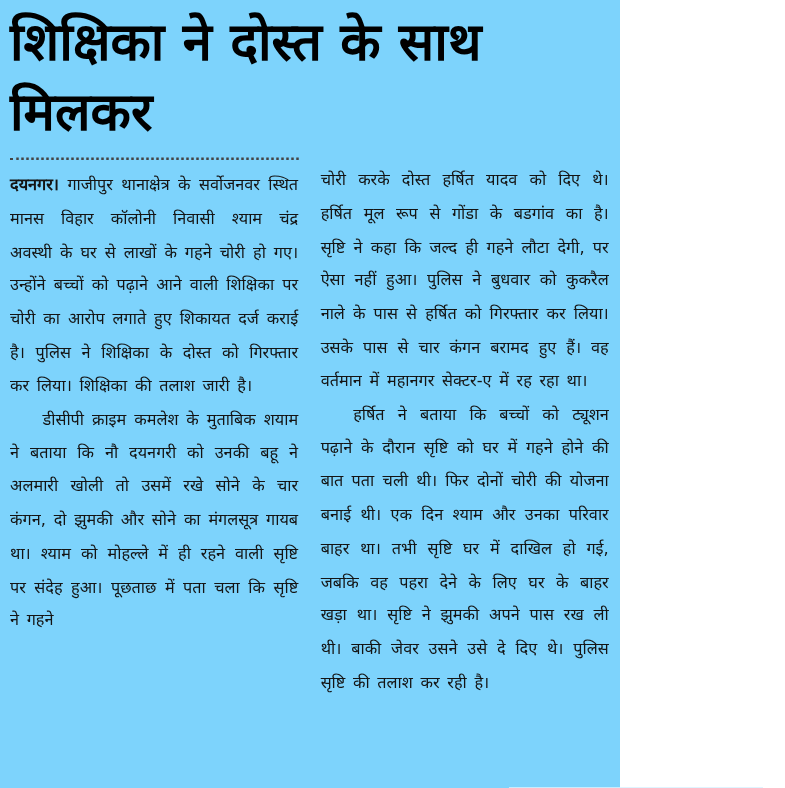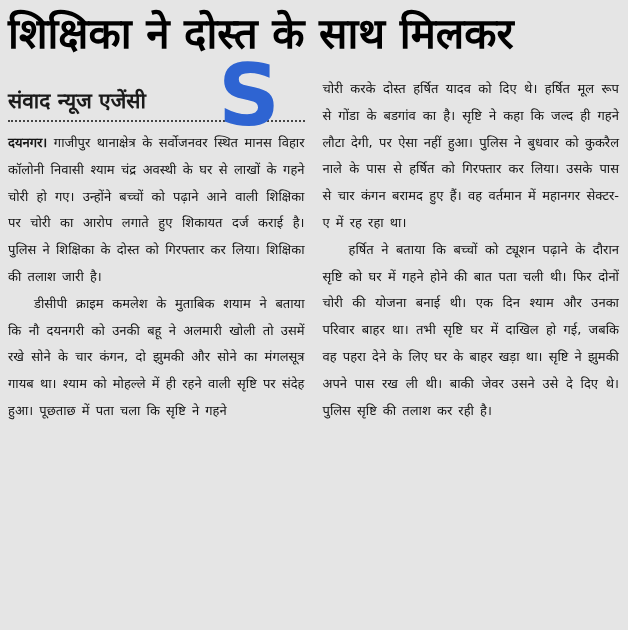--- a/index.html
+++ b/index.html
@@ -9,24 +9,24 @@
   }
   body {
     width: 628px;
     height: 630px;
     overflow: hidden;
     font-family: "DejaVu Sans", "Liberation Sans", sans-serif;
     color: #111111;
   }
   .page {
     box-sizing: border-box;
-    width: 628px;
+    width: 496px;
     height: 630px;
     padding: 6px 9px 4px 8px;
-    background: #e5e5e5;
+    background: #7dd3fc;
   }
   .headline {
     margin: 0;
     font-size: 42px;
     line-height: 56px;
     font-weight: 700;
     color: #000000;
     letter-spacing: 0px;
     font-family: "DejaVu Serif", "Liberation Serif", serif;
   }
@@ -87,24 +87,20 @@
 
 <div class="page">
 
   <h1 class="headline">
     <span>शिक्षिका ने दोस्त के साथ मिलकर</span><br>
   </h1>
 
   <div class="columns">
 
     <div class="col col-left">
-      <div class="byline-row">
-        <span class="byline">संवाद न्यूज एजेंसी</span>
-        <span class="logo-s" id="logo-s" style="color: rgb(46, 100, 210);">S</span>
-      </div>
       <div class="dotted-rule"></div>
       <p class="body"><span class="dateline">दयनगर।</span> <span>गाजीपुर थानाक्षेत्र के सर्वोजनवर स्थित मानस विहार कॉलोनी निवासी श्याम चंद्र अवस्थी के घर से लाखों के गहने चोरी हो गए। उन्होंने बच्चों को पढ़ाने आने वाली शिक्षिका पर चोरी का आरोप लगाते हुए शिकायत दर्ज कराई है। पुलिस ने शिक्षिका के दोस्त को गिरफ्तार कर लिया। शिक्षिका की तलाश जारी है।</span></p>
       <p class="body indent">डीसीपी क्राइम कमलेश के मुताबिक शयाम ने बताया कि नौ दयनगरी को उनकी बहू ने अलमारी खोली तो उसमें रखे सोने के चार कंगन, दो झुमकी और सोने का मंगलसूत्र गायब था। श्याम को मोहल्ले में ही रहने वाली सृष्टि पर संदेह हुआ। पूछताछ में पता चला कि सृष्टि ने गहने</p>
     </div>
 
     <div class="col col-right">
       <p class="body">चोरी करके दोस्त हर्षित यादव को दिए थे। हर्षित मूल रूप से गोंडा के बडगांव का है। सृष्टि ने कहा कि जल्द ही गहने लौटा देगी, पर ऐसा नहीं हुआ। पुलिस ने बुधवार को कुकरैल नाले के पास से हर्षित को गिरफ्तार कर लिया। उसके पास से चार कंगन बरामद हुए हैं। वह वर्तमान में महानगर सेक्टर-ए में रह रहा था।</p>
       <p class="body indent">हर्षित ने बताया कि बच्चों को ट्यूशन पढ़ाने के दौरान सृष्टि को घर में गहने होने की बात पता चली थी। फिर दोनों चोरी की योजना बनाई थी। एक दिन श्याम और उनका परिवार बाहर था। तभी सृष्टि घर में दाखिल हो गई, जबकि वह पहरा देने के लिए घर के बाहर खड़ा था। सृष्टि ने झुमकी अपने पास रख ली थी। बाकी जेवर उसने उसे दे दिए थे। पुलिस सृष्टि की तलाश कर रही है।</p>
     </div>
 

